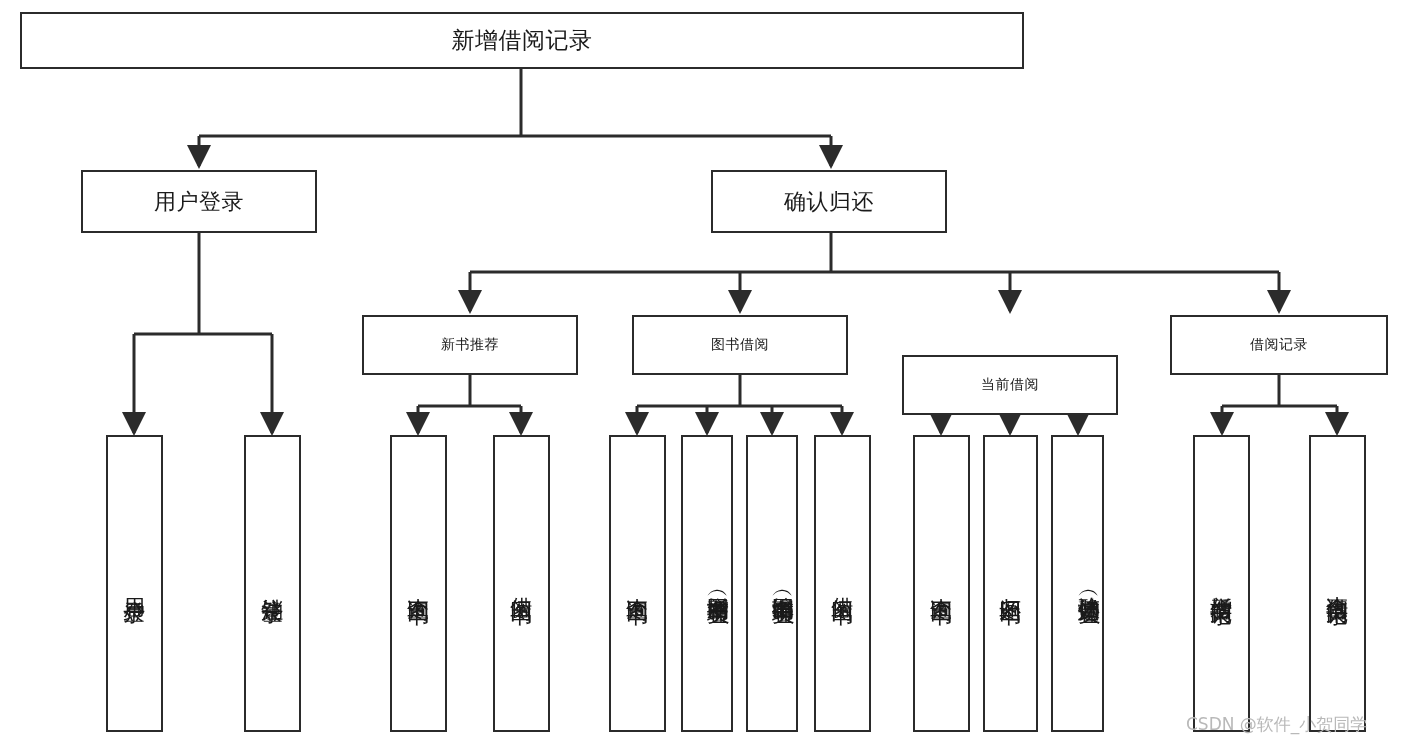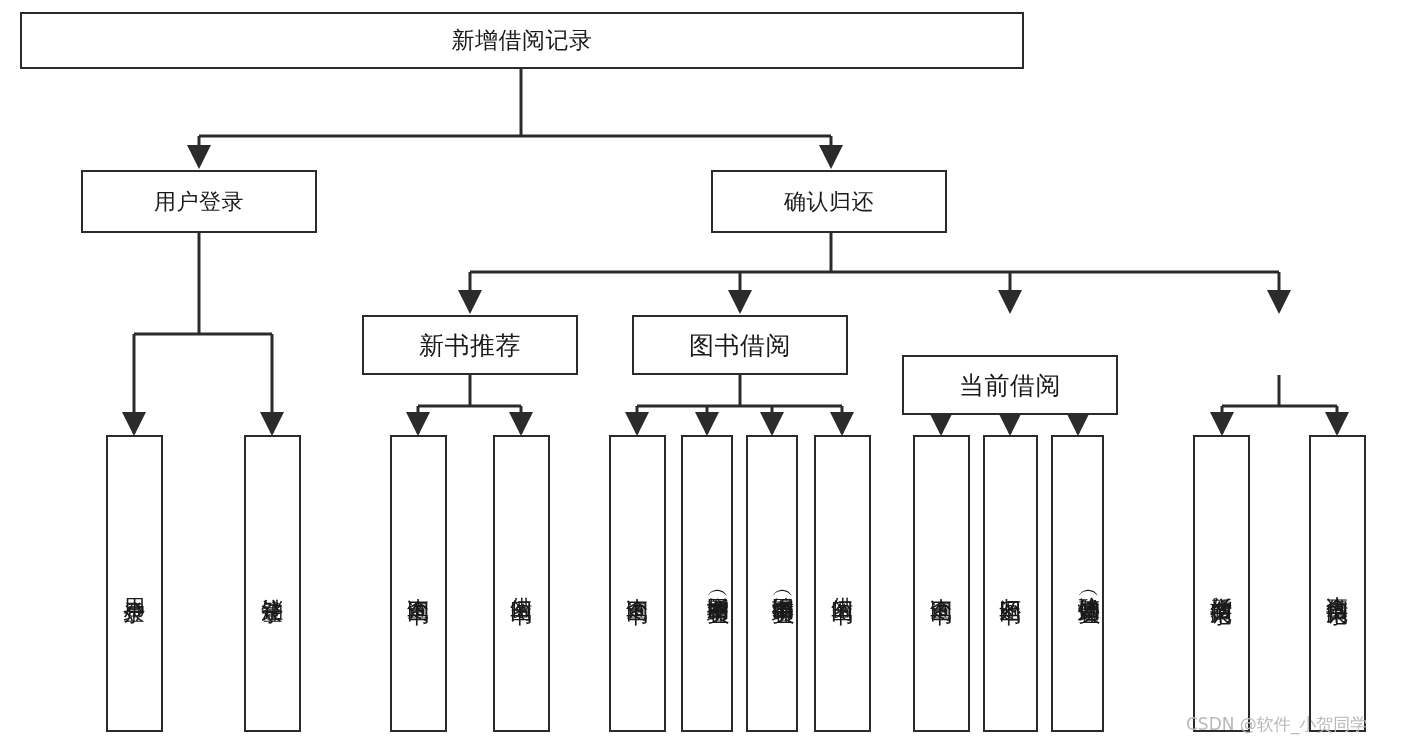--- a/index.html
+++ b/index.html
@@ -38,21 +38,21 @@
   .node .lbl {
     display: block;
     text-align: center;
     letter-spacing: 0.5px;
   }
   
   .n-root { font-size: 23px; }
   
   .n-l2 { font-size: 22px; }
   
-  .n-l3 { font-size: 25px; font-family: Liberation Mono, monospace; }
+  .n-l3 { font-size: 14px; font-family: Liberation Mono, monospace; }
   
   .n-leaf {
     writing-mode: vertical-rl;
     text-orientation: upright;
     font-size: 22px;
     align-items: center;
     justify-content: center;
     padding: 6px 0;
   }
   .n-leaf .lbl {
@@ -147,20 +147,23 @@
 
   <div class="node n-l3" style="left:362px; top:315px; width:216px; height:60px;">
     <span class="lbl">新书推荐</span>
   </div>
   <div class="node n-l3" style="left:632px; top:315px; width:216px; height:60px;justify-content:center;">
     <span class="lbl">图书借阅</span>
   </div>
   <div class="node n-l3" style="left:902px; top:315px; width:216px; height:60px;margin-top:40px;">
     <span class="lbl">当前借阅</span>
   </div>
+  <div class="node n-l3" style="left:1170px; top:315px; width:218px; height:60px;">
+    <span class="lbl">借阅记录</span>
+  </div>
 
   <div class="node n-leaf" style="left:106px; top:435px; width:57px; height:297px;">
     <span class="lbl">用户登录</span>
   </div>
   <div class="node n-leaf" style="left:244px; top:435px; width:57px; height:297px;">
     <span class="lbl">注销登录</span>
   </div>
 
   <div class="node n-leaf" style="left:390px; top:435px; width:57px; height:297px;">
     <span class="lbl">查询图书</span>

